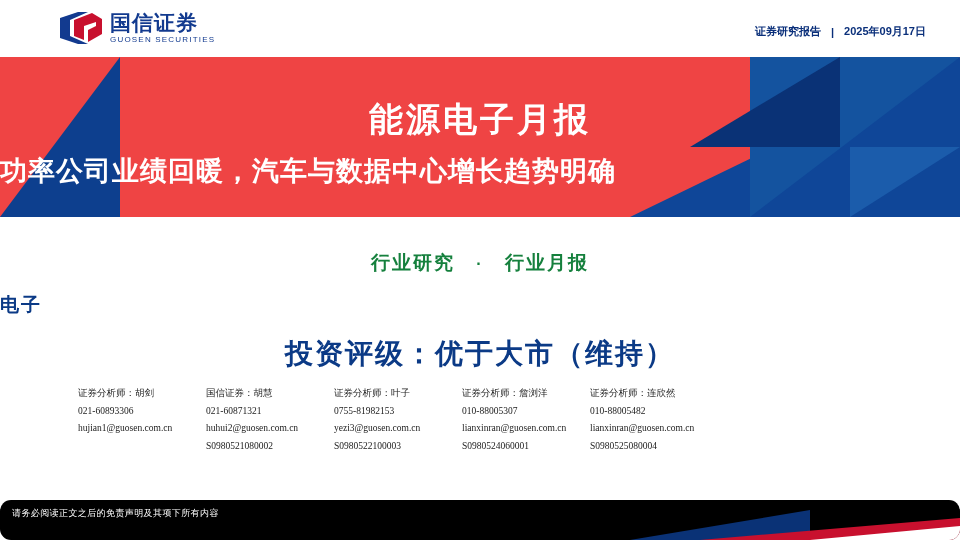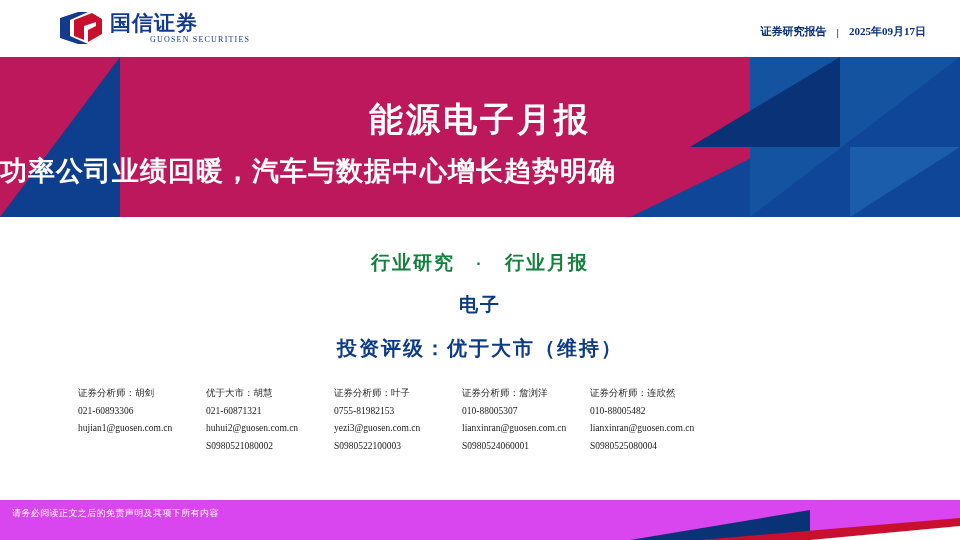--- a/index.html
+++ b/index.html
@@ -20,21 +20,20 @@
 
   
   .header {
     position: absolute;
     top: 0; left: 0;
     width: 960px;
     height: 57px;
     background: #ffffff;
     display: flex;
     align-items: center;
-    font-family: Liberation Serif, serif;
   }
   .logo-wrap {
     position: absolute;
     left: 58px;
     top: 10px;
     display: flex;
     align-items: center;
   }
   .logo-mark {
     position: relative;
@@ -53,21 +52,20 @@
     font-weight: bold;
     color: #123a8f;
     letter-spacing: 1px;
     line-height: 24px;
   }
   .logo-en {
     font-size: 8px;
     color: #123a8f;
     letter-spacing: 1.2px;
     line-height: 10px;
-    margin-left: 40px;
   }
   .header-right {
     position: absolute;
     right: 34px;
     top: 24px;
     display: flex;
     align-items: center;
     font-size: 11px;
     font-weight: bold;
     color: #0a2f7a;
@@ -79,21 +77,21 @@
     color: #0a2f7a;
     font-weight: bold;
   }
 
   
   .title-band {
     position: absolute;
     top: 57px; left: 0;
     width: 960px;
     height: 160px;
-    background: #be185d;
+    background: #ef4444;
     overflow: hidden;
   }
   .f1 {
     width: 0; height: 0;
     border-style: solid;
     border-width: 0 0 160px 330px;
     border-color: transparent transparent #0f4698 transparent;
     right: 0; top: 0;
     position: absolute;
   }
@@ -170,32 +168,31 @@
     letter-spacing: 2px;
   }
   .line-research .dot {
     margin: 0 14px;
     font-size: 16px;
   }
   .line-sector {
     position: absolute;
     width: 960px;
     top: 75px;
-    text-align: center;
     font-size: 19px;
     font-weight: bold;
     color: #0b3a86;
     letter-spacing: 2px;
   }
   .line-rating {
     position: absolute;
     width: 960px;
     top: 118px;
     text-align: center;
-    font-size: 20px;
+    font-size: 28px;
     font-weight: bold;
     color: #0b3a86;
     letter-spacing: 2px;
   }
 
   .analysts {
     position: absolute;
     top: 168px;
     left: 0;
     width: 796px;
@@ -212,22 +209,23 @@
   }
   .analyst div { white-space: nowrap; }
 
   
   .footer {
     position: absolute;
     left: 0;
     top: 500px;
     width: 960px;
     height: 40px;
-    background: #d946ef;
+    background: #000000;
     overflow: hidden;
+    border-radius: 11px;
   }
   .footer-text {
     position: absolute;
     left: 12px;
     top: 7px;
     color: #ffffff;
     font-size: 9px;
     letter-spacing: 0.4px;
   }
   .footer-red {
@@ -302,21 +300,21 @@
     <div class="line-sector">电子</div>
     <div class="line-rating">投资评级：优于大市（维持）</div>
 
     <div class="analysts">
       <div class="analyst">
         <div>证券分析师：胡剑</div>
         <div>021-60893306</div>
         <div>hujian1@guosen.com.cn</div>
       </div>
       <div class="analyst">
-        <div>优于大市：胡慧</div>
+        <div>国信证券：胡慧</div>
         <div>021-60871321</div>
         <div>huhui2@guosen.com.cn</div>
         <div>S0980521080002</div>
       </div>
       <div class="analyst">
         <div>证券分析师：叶子</div>
         <div>0755-81982153</div>
         <div>yezi3@guosen.com.cn</div>
         <div>S0980522100003</div>
       </div>

